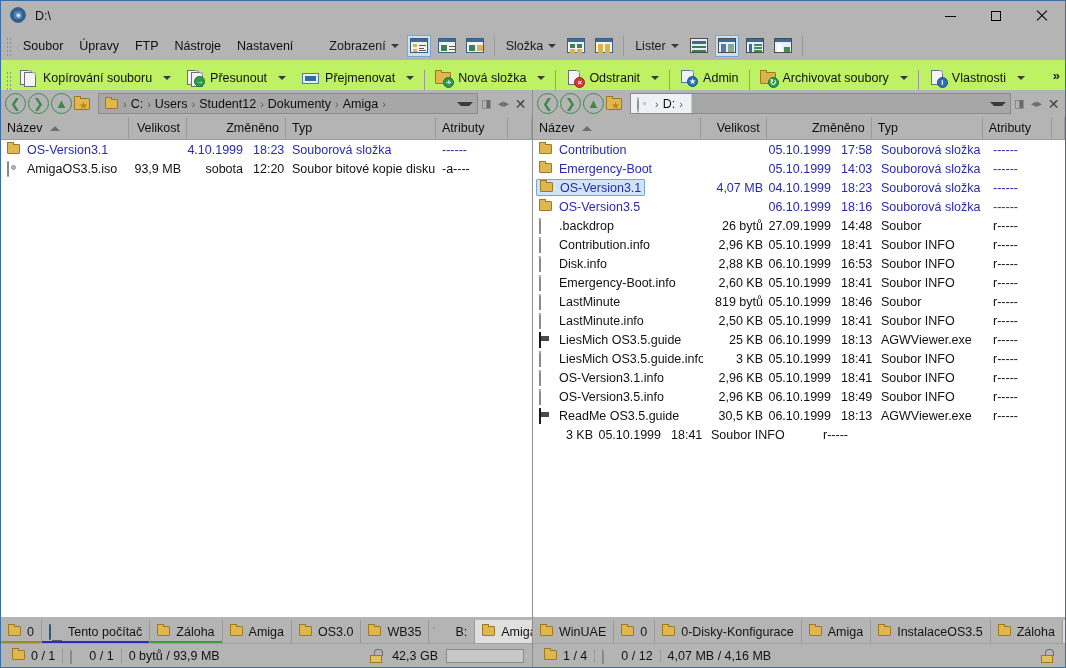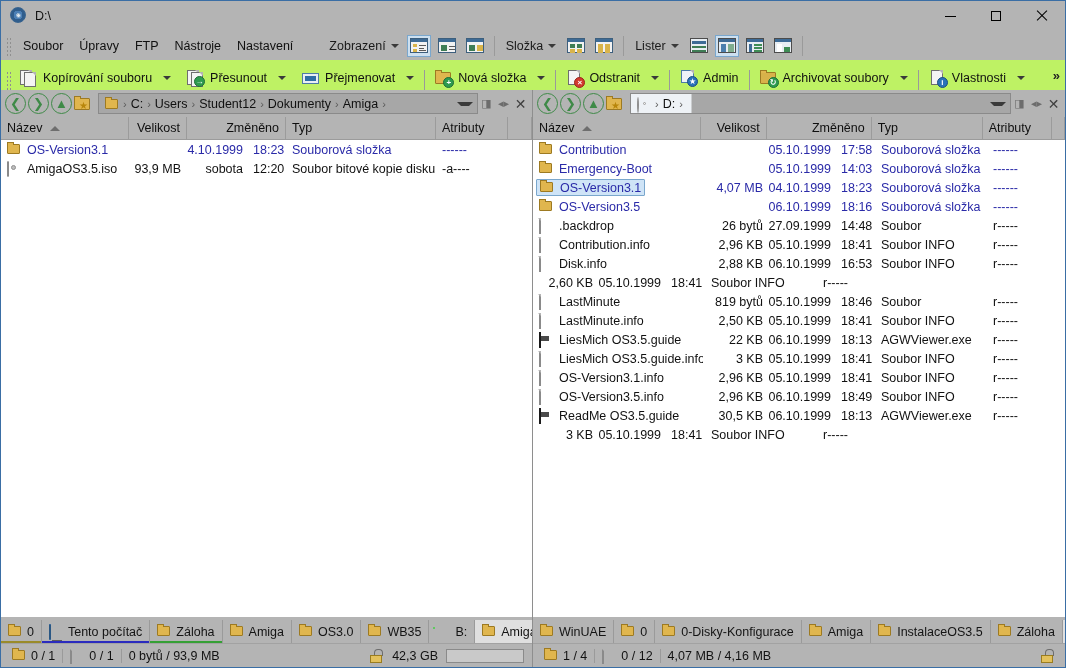--- a/index.html
+++ b/index.html
@@ -560,20 +560,26 @@
                 <span>Disk.info</span>
               </span>
             </div>
             <div class="c r" style="width:66px;">2,88 KB</div>
             <div class="c r" style="width:68px;">06.10.1999</div>
             <div class="c" style="width:38px;padding-left:4px;">16:53</div>
             <div class="c" style="width:112px;">Soubor INFO</div>
             <div class="c" style="width:70px;">r-----</div>
           </div>
           <div class="row file">
+            <div class="c" style="width:170px;padding:0 3px;">
+              <span class="namebox">
+                <span class="fico"><span class="fdoc"></span></span>
+                <span>Emergency-Boot.info</span>
+              </span>
+            </div>
             <div class="c r" style="width:66px;">2,60 KB</div>
             <div class="c r" style="width:68px;">05.10.1999</div>
             <div class="c" style="width:38px;padding-left:4px;">18:41</div>
             <div class="c" style="width:112px;">Soubor INFO</div>
             <div class="c" style="width:70px;">r-----</div>
           </div>
           <div class="row file">
             <div class="c" style="width:170px;padding:0 3px;">
               <span class="namebox">
                 <span class="fico"><span class="fdoc"></span></span>
@@ -599,21 +605,21 @@
             <div class="c" style="width:112px;">Soubor INFO</div>
             <div class="c" style="width:70px;">r-----</div>
           </div>
           <div class="row file">
             <div class="c" style="width:170px;padding:0 3px;">
               <span class="namebox">
                 <span class="fico"><span class="fguide"></span></span>
                 <span>LiesMich OS3.5.guide</span>
               </span>
             </div>
-            <div class="c r" style="width:66px;">22 KB</div>
+            <div class="c r" style="width:66px;">25 KB</div>
             <div class="c r" style="width:68px;">06.10.1999</div>
             <div class="c" style="width:38px;padding-left:4px;">18:13</div>
             <div class="c" style="width:112px;">AGWViewer.exe</div>
             <div class="c" style="width:70px;">r-----</div>
           </div>
           <div class="row file">
             <div class="c" style="width:170px;padding:0 3px;">
               <span class="namebox">
                 <span class="fico"><span class="fdoc"></span></span>
                 <span>LiesMich OS3.5.guide.info</span>

